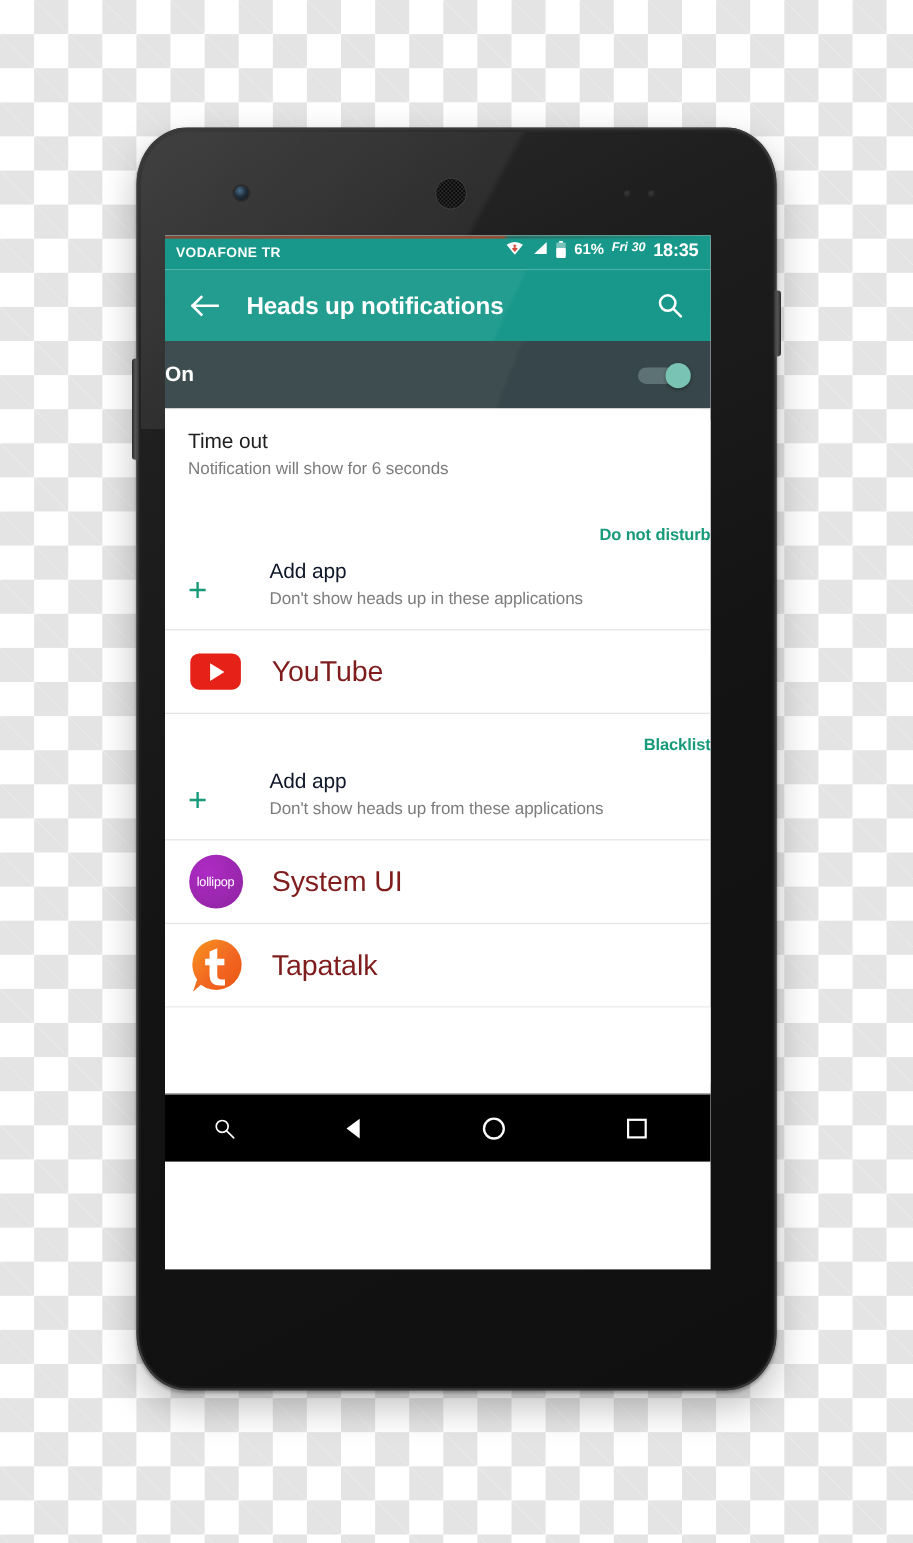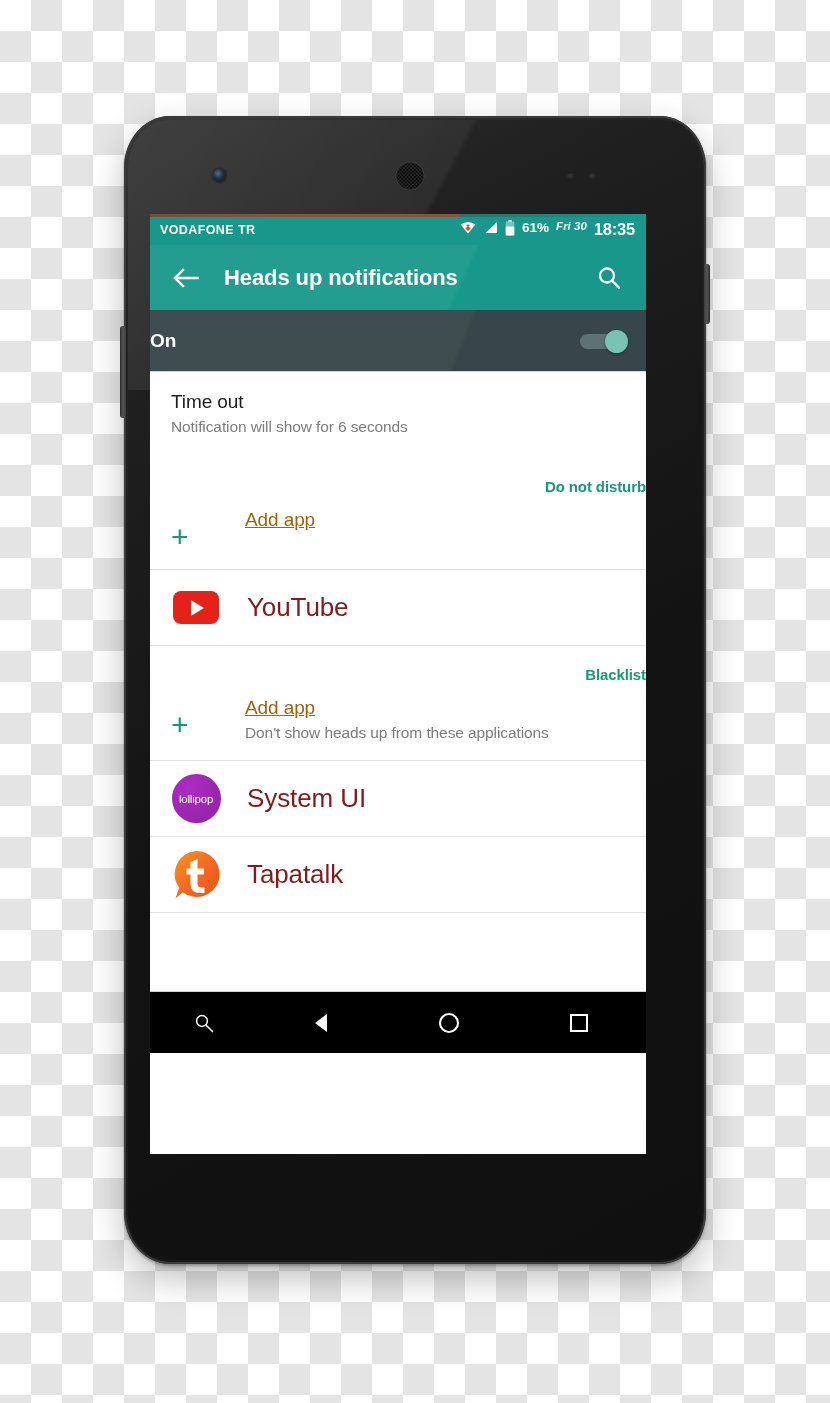--- a/index.html
+++ b/index.html
@@ -232,21 +232,21 @@
     width: 32px;
     flex: 0 0 32px;
     color: #179a79;
     font-size: 30px;
     line-height: 28px;
     font-weight: 300;
     text-align: left;
     margin-top: 14px;
   }
   .add-app-text { margin-left: 42px; }
-  .add-app-title { font-size: 19px; color: #a16207; letter-spacing: -0.1px; text-decoration: underline; }
+  .add-app-title { font-size: 19px; color: #0f172a; letter-spacing: -0.1px; }
   .add-app-sub { font-size: 15.5px; color: #7c7c7c; margin-top: 5px; letter-spacing: -0.1px; }
 
   .app-row {
     display: flex;
     align-items: center;
     height: 75px;
     padding-left: 20px;
     cursor: pointer;
   }
   .app-icon-wrap {
@@ -390,20 +390,21 @@
         <div class="setting-title">Time out</div>
         <div class="setting-subtitle">Notification will show for 6 seconds</div>
       </div>
 
       <div class="section-header">Do not disturb</div>
 
       <div class="add-app-row">
         <div class="plus-icon">+</div>
         <div class="add-app-text">
           <div class="add-app-title">Add app</div>
+          <div class="add-app-sub">Don't show heads up in these applications</div>
         </div>
       </div>
 
       <div class="row-divider"></div>
 
       <div class="app-row">
         <div class="app-icon-wrap">
           <div class="yt-icon">
             <div class="yt-play"></div>
           </div>

